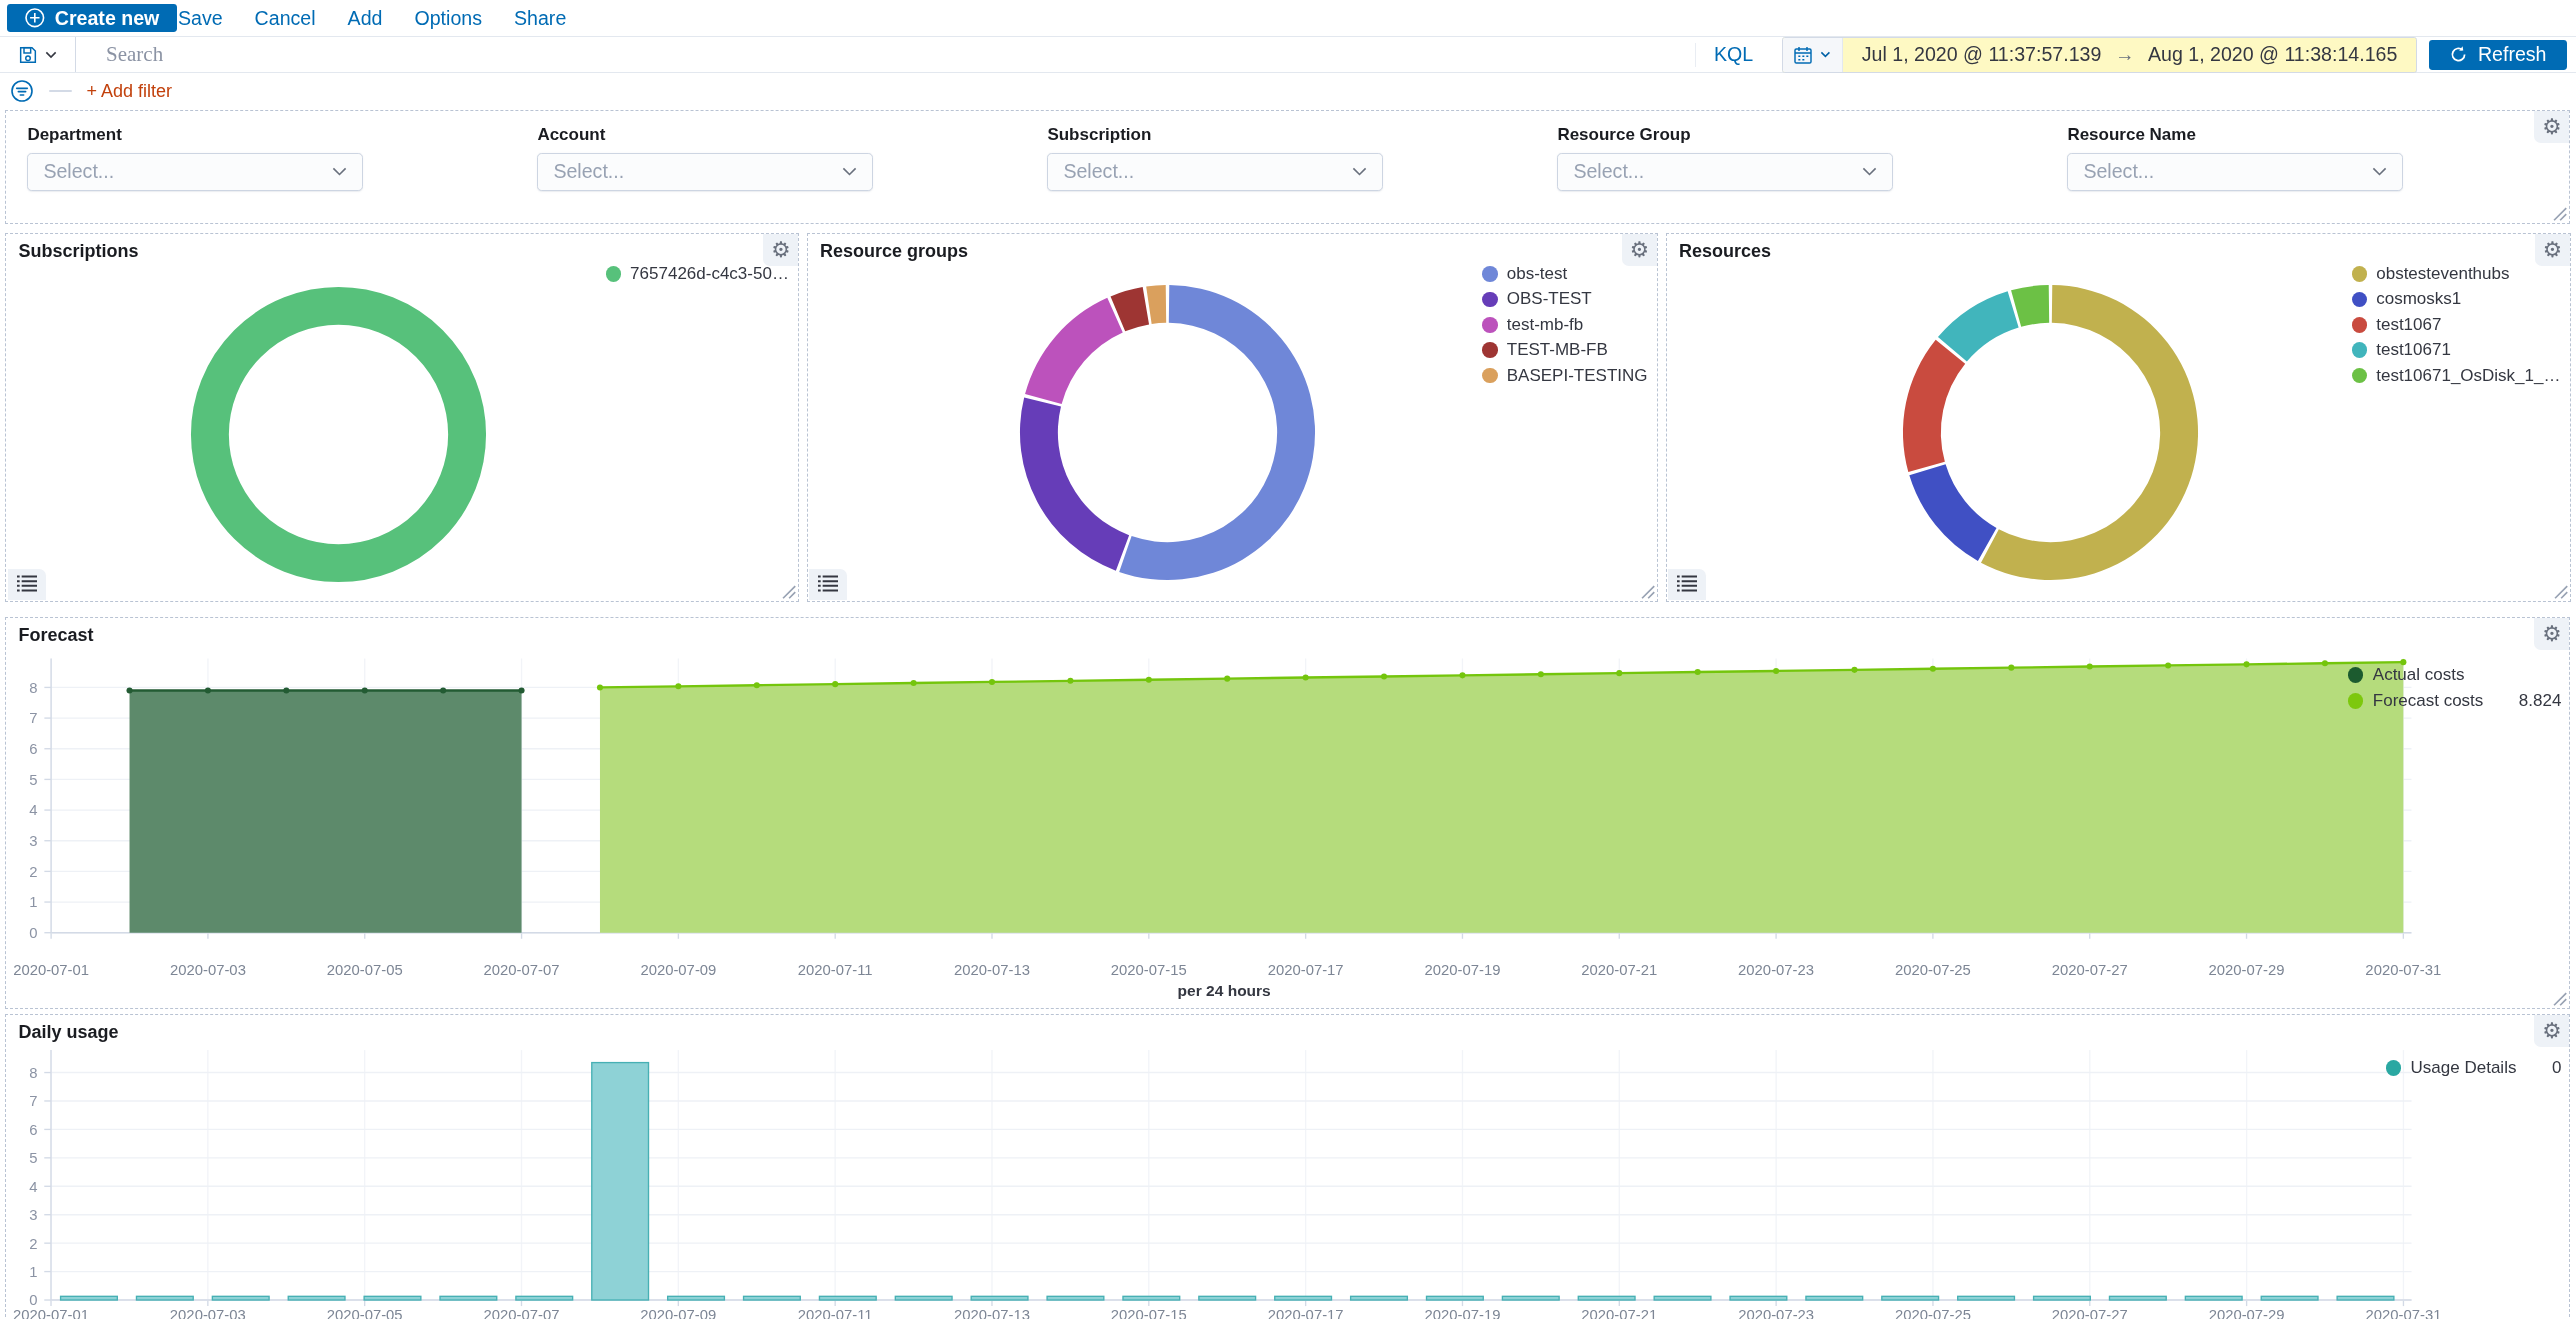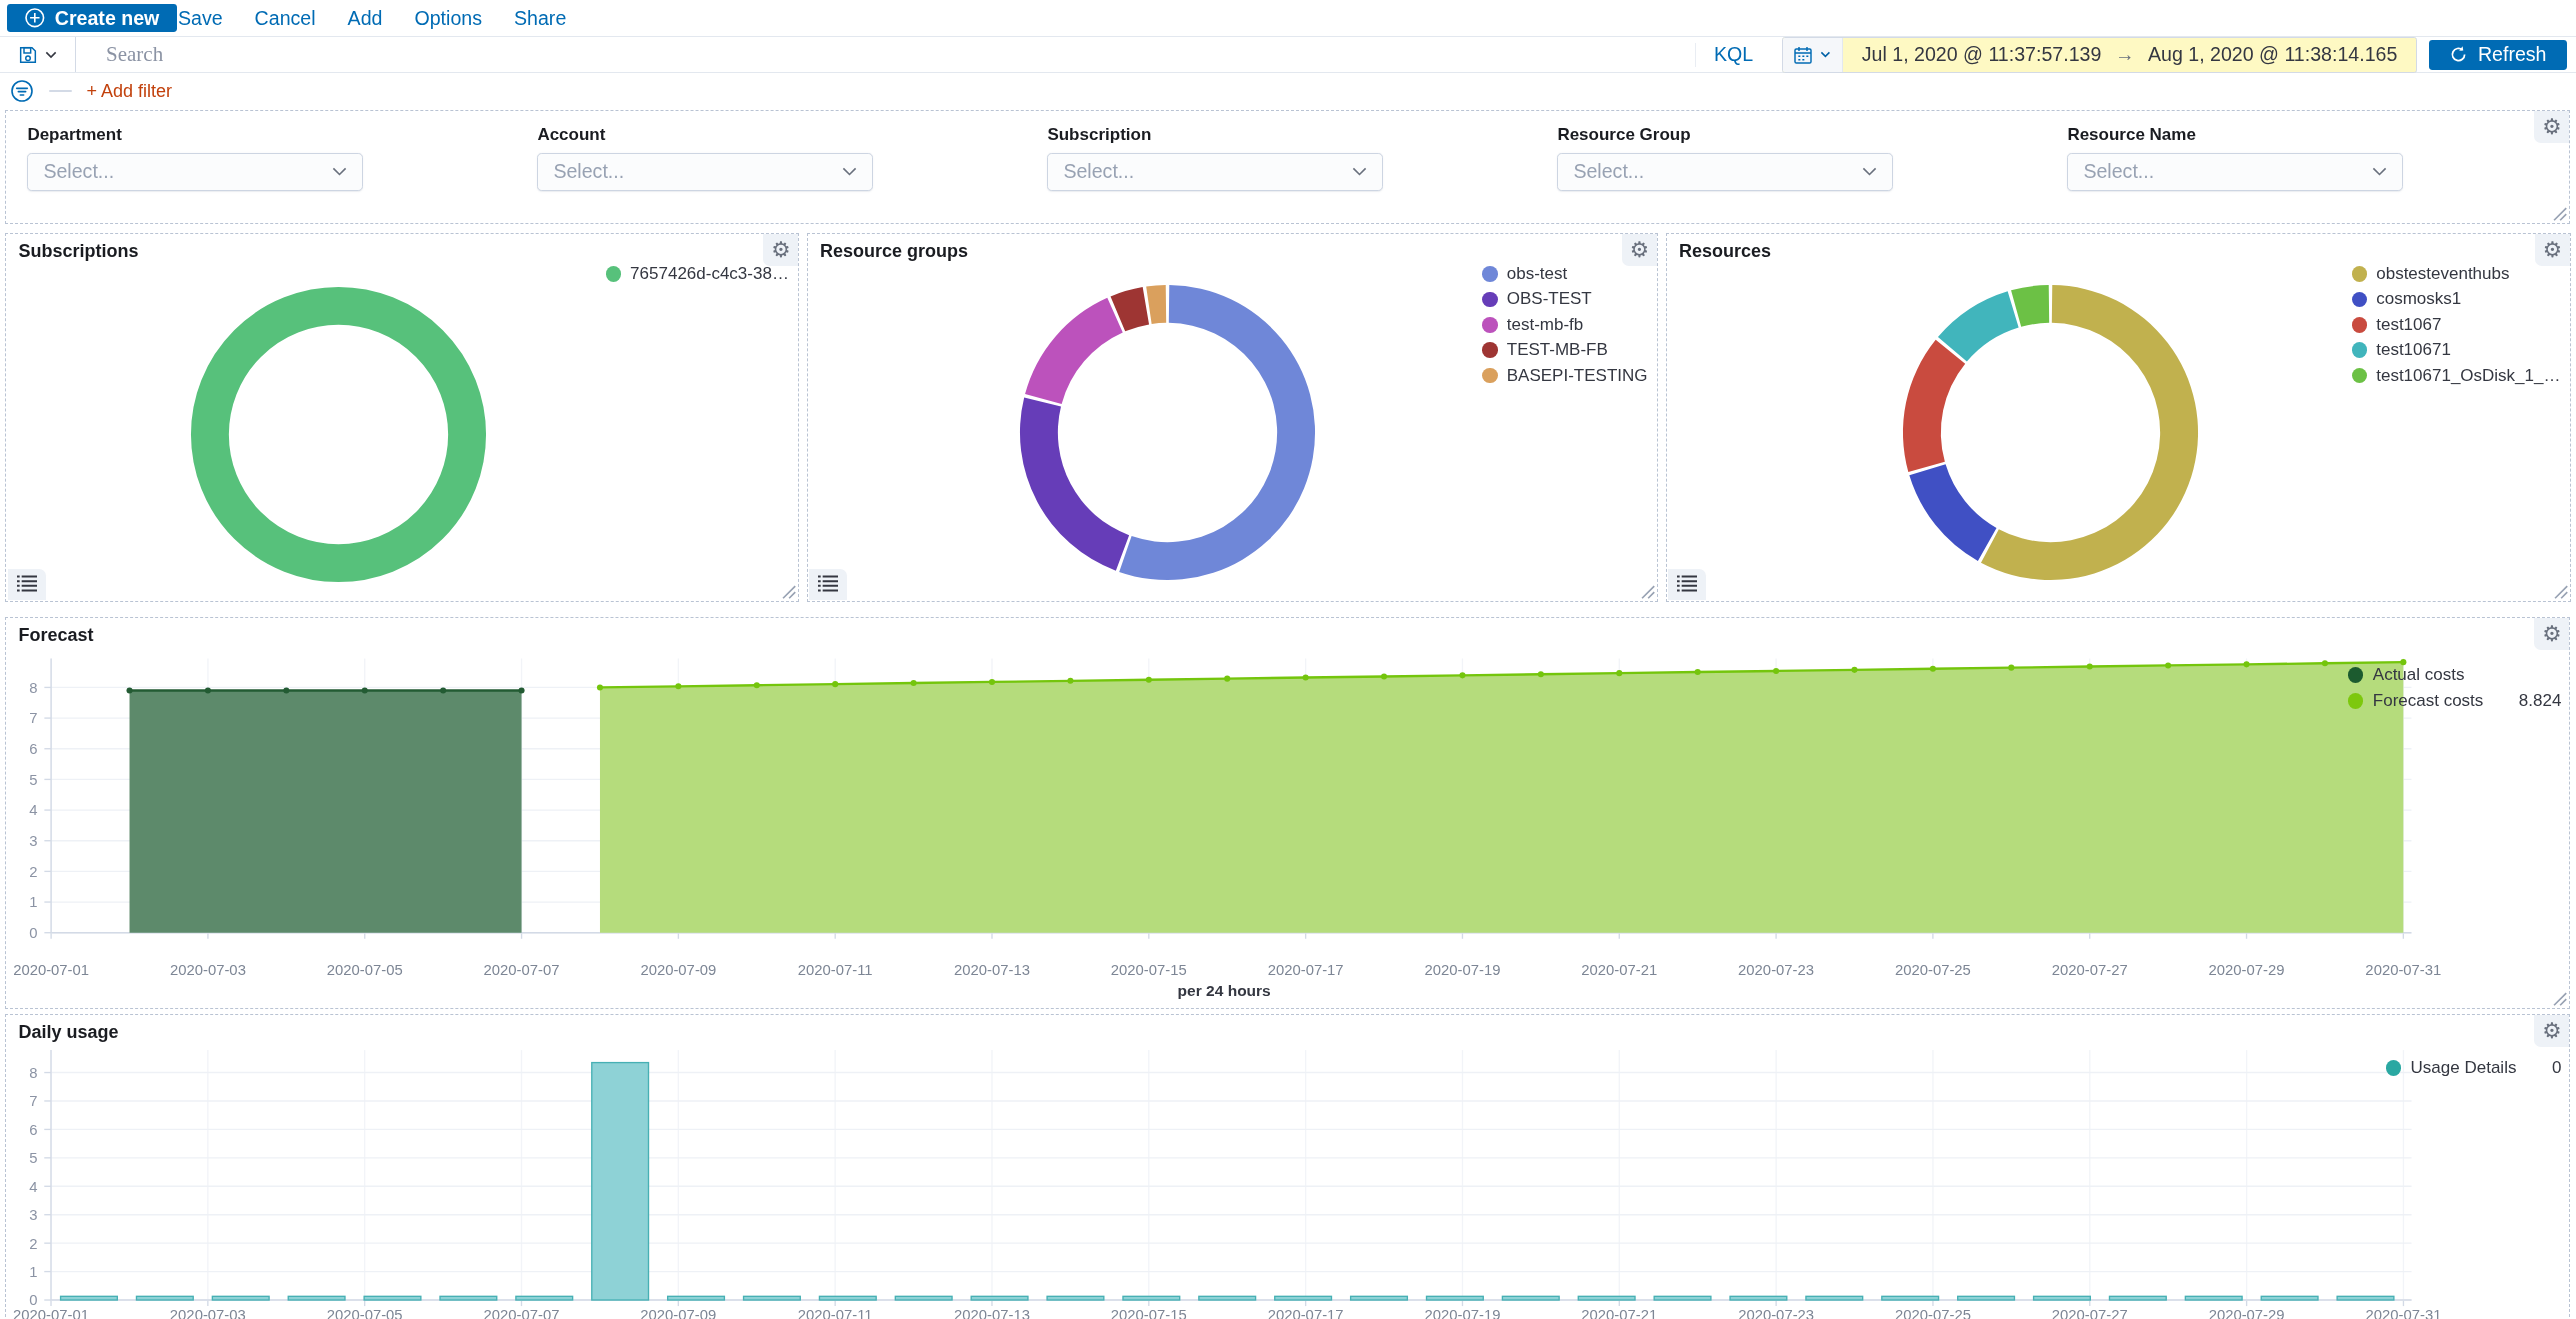--- a/index.html
+++ b/index.html
@@ -230,21 +230,21 @@
   <div class="panel-title">Subscriptions</div>
   <div class="panel-gear">
       <span class="gear-glyph">⚙</span>
     </div>
   <svg class="pie-svg" id="pie-subscriptions" width="379" height="379" style="left:143px; top:10.8px;" viewBox="0 0 560 560">
       <circle cx="280" cy="280" r="190" fill="none" stroke="#57c17b" stroke-width="56"></circle>
     </svg>
   <ul class="pie-legend" id="legend-subscriptions">
       <li>
         <span class="legend-dot" style="background: rgb(87, 193, 123);"></span>
-        <span>7657426d-c4c3-38…</span>
+        <span>7657426d-c4c3-50…</span>
       </li>
     </ul>
   <div class="legend-toggle">
     <svg width="20" height="17.6" viewBox="0 0 30 26">
         <path d="M0 2h4M0 9h4M0 16h4M0 23h4" stroke="#343741" stroke-width="3"></path>
         <path d="M7 2h23M7 9h23M7 16h23M7 23h23" stroke="#343741" stroke-width="3"></path>
       </svg>
   </div>
   <div class="resize-handle">
     <svg width="17.6" height="17.6" viewBox="0 0 26 26">

